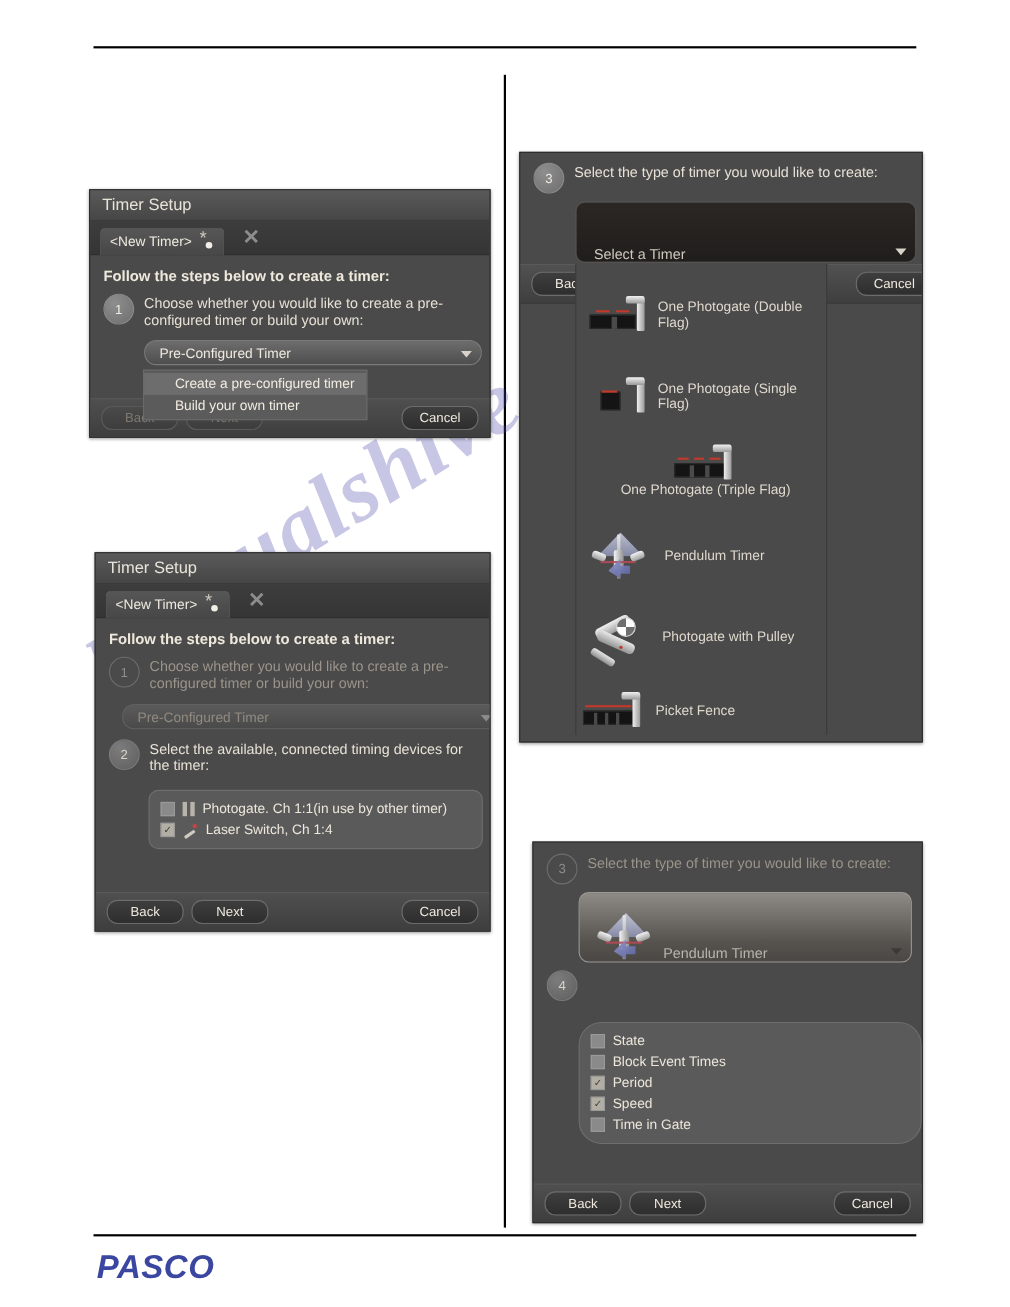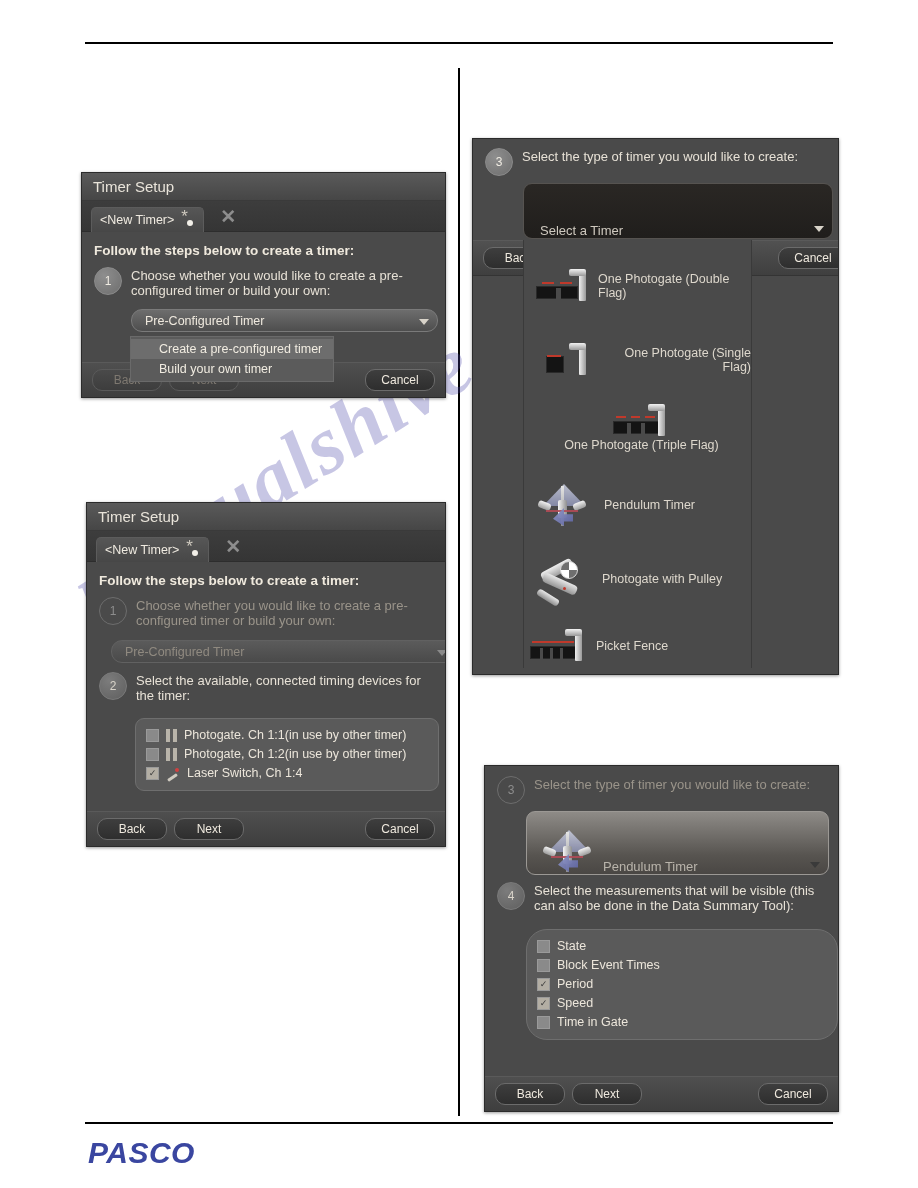--- a/index.html
+++ b/index.html
@@ -304,25 +304,20 @@
         <div class="steptext">Select the available, connected timing devices for the timer:</div>
       </div>
 
       <div class="listbox" style="position:absolute;left:48px;top:156px;width:282px;">
         <div class="row">
           <span class="cb"></span>
           <span class="gate-icon"></span>
           <span>Photogate. Ch 1:1(in use by other timer)</span>
         </div>
         <div class="row">
-          <span class="cb"></span>
-          <span class="gate-icon"></span>
-          <span>Photogate, Ch 1:2(in use by other timer)</span>
-        </div>
-        <div class="row">
           <span class="cb on">✓</span>
           <span class="laser-icon"></span>
           <span>Laser Switch, Ch 1:4</span>
         </div>
       </div>
     </div>
 
     <div class="dlg-footer">
       <div class="btn">Back</div>
       <div class="btn">Next</div>
@@ -367,21 +362,21 @@
         <div class="opt-label" style="margin-left:8px;">One Photogate (Double Flag)</div>
       </div>
 
       <div class="opt-row" style="position:absolute;left:0;top:90px;width:100%;height:60px;">
         <div class="thumb ico-pg" style="margin-left:10px;">
           <div class="base" style="left:12px;width:16px;height:15px;bottom:4px;"></div>
           <div class="redbar" style="left:13px;top:12px;width:14px;"></div>
           <div class="post"></div>
             <div class="arm"></div>
         </div>
-        <div class="opt-label" style="margin-left:8px;text-align:right;">One Photogate (Single Flag)</div>
+        <div class="opt-label" style="margin-left:8px;">One Photogate (Single Flag)</div>
       </div>
 
       <div class="opt-row" style="position:absolute;left:0;top:164px;width:100%;height:60px;flex-direction:column;">
         <div class="thumb ico-pg" style="margin-left:6px;">
           <div class="base" style="left:0px;width:46px;"></div>
           <div class="notch" style="left:14px;width:4px;"></div>
           <div class="notch" style="left:28px;width:4px;"></div>
           <div class="redbar" style="left:3px;top:12px;width:10px;"></div>
           <div class="redbar" style="left:18px;top:12px;width:9px;"></div>
           <div class="redbar" style="left:32px;top:12px;width:10px;"></div>
@@ -448,21 +443,20 @@
             <div class="beam"></div>
           <div class="bluearrow"></div>
         </div>
         <span>Pendulum Timer</span>
         <span class="caret" style="right:8px;top:auto;bottom:6px;margin-top:0;border-top-color:#3a3a3a;"></span>
       </div>
     </div>
 
     <div class="step" style="position:absolute;left:0;top:116px;right:0;">
       <div class="bullet mid">4</div>
-      <div class="steptext">Select the measurements that will be visible (this can also be done in the Data Summary Tool):</div>
     </div>
 
     <div class="listbox" style="position:absolute;left:41px;top:163px;width:290px;border-radius:21px;">
       <div class="row">
         <span class="cb"></span>
         <span>State</span>
       </div>
       <div class="row">
         <span class="cb"></span>
         <span>Block Event Times</span>

